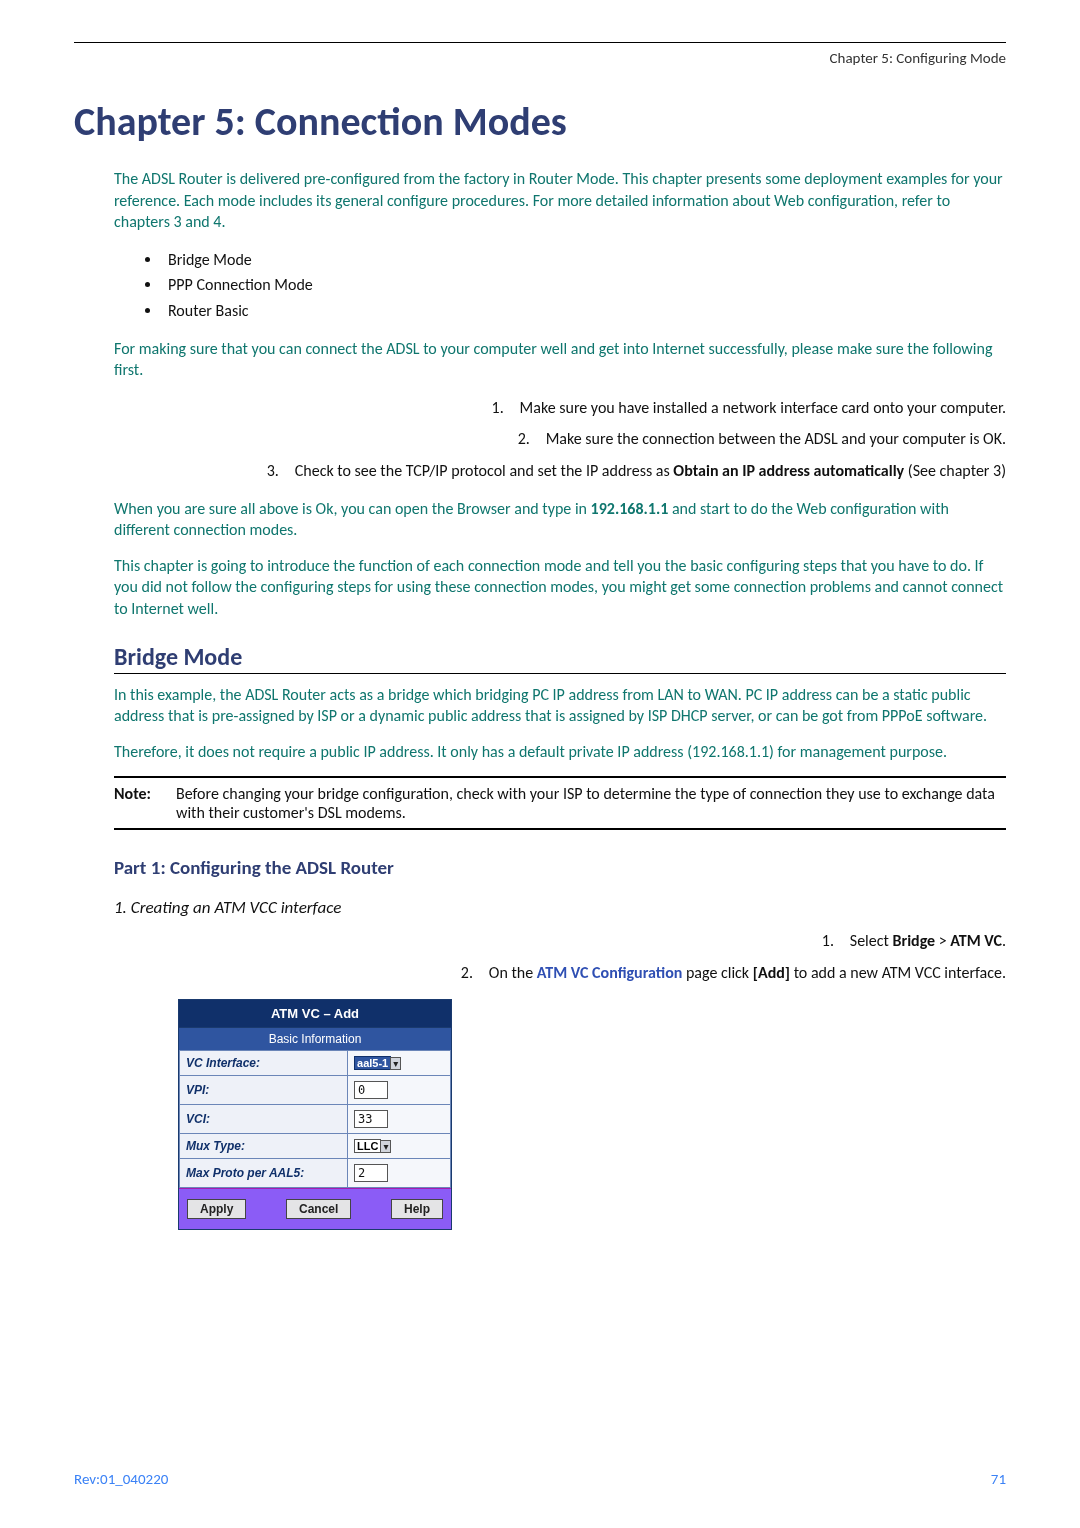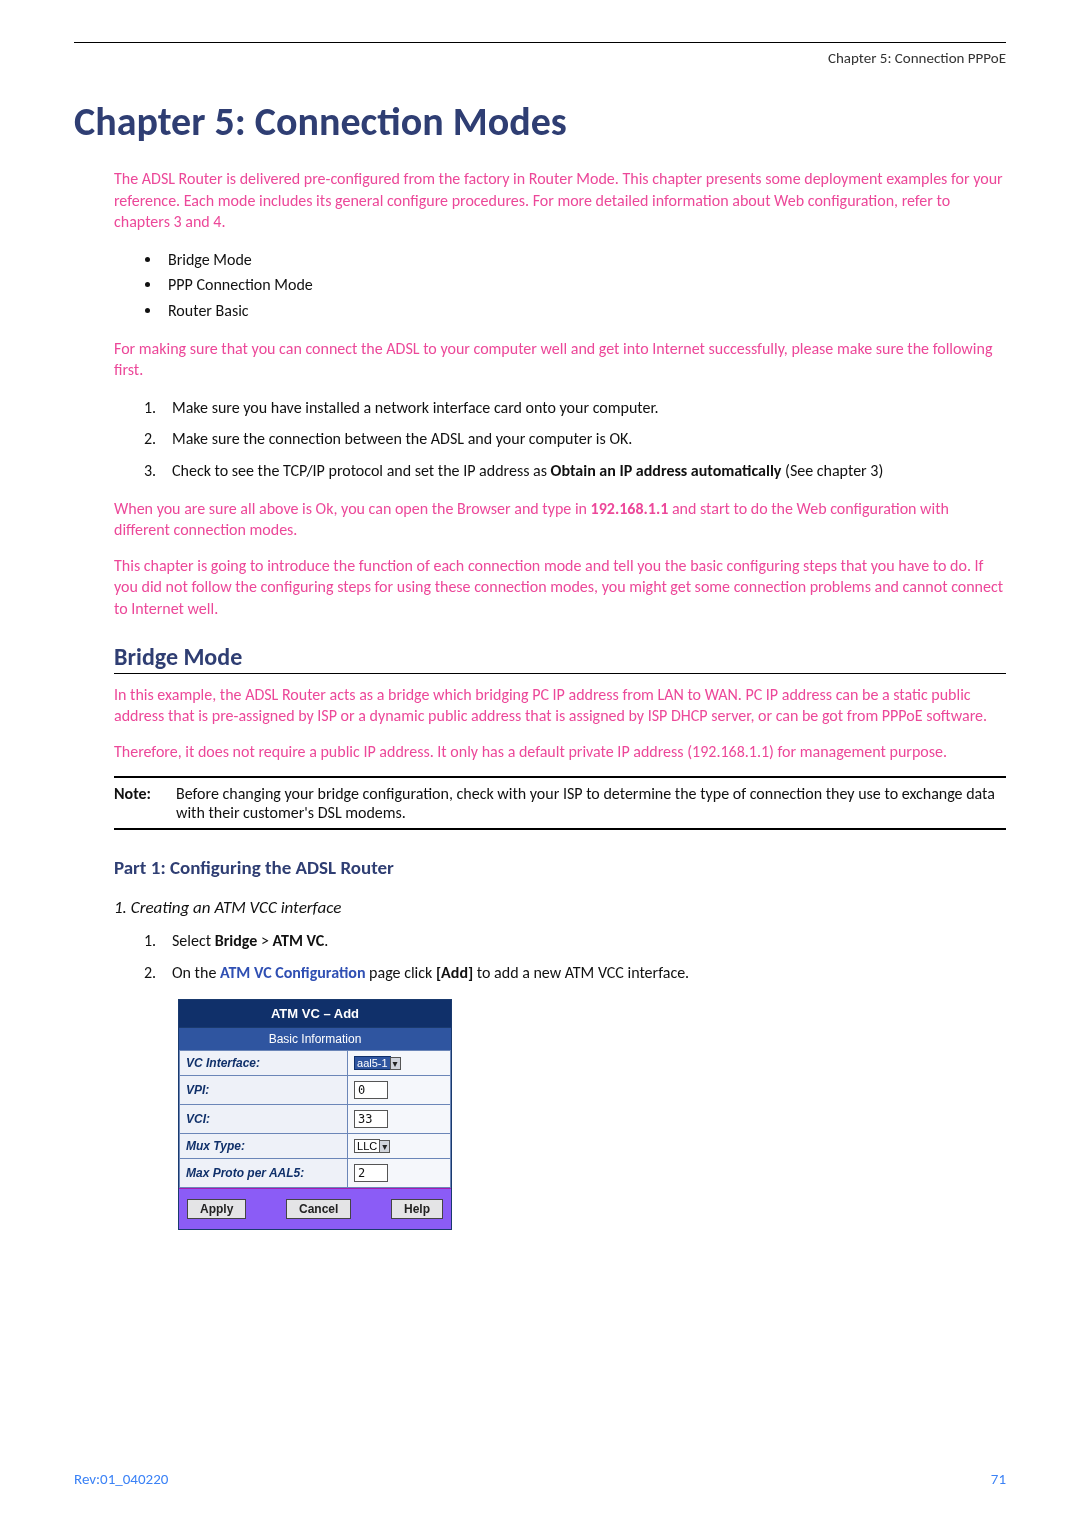--- a/index.html
+++ b/index.html
@@ -27,21 +27,21 @@
   .chapter-title {
     font-size: 40px;
     font-weight: 700;
     color: #2f3e73;
     margin-bottom: 22px;
   }
   .body-text {
     font-size: 16px;
     line-height: 1.35;
     margin: 0 0 14px 40px;
-    color: #ec4899;
+    color: #0f766e;
   }
   .bullet-list {
     margin: 0 0 14px 70px;
   }
   .bullet-list li {
     font-size: 16px;
     line-height: 1.6;
     list-style: disc;
     padding-left: 6px;
     margin-left: 18px;
@@ -49,20 +49,21 @@
   .num-list {
     margin: 0 0 14px 70px;
     counter-reset: item;
   }
   .num-list li {
     font-size: 16px;
     line-height: 1.6;
     list-style: none;
     margin-bottom: 6px;
     display: flex;
+    justify-content: flex-end;
   }
   .num-list li::before {
     counter-increment: item;
     content: counter(item) ".";
     width: 28px;
     flex-shrink: 0;
   }
   .section-title {
     font-size: 24px;
     font-weight: 700;
@@ -143,21 +144,21 @@
     font-family: monospace;
     font-size: 12px;
   }
   .fake-select {
     display: inline-block;
     border: 1px solid #10306a;
     background: #2f55a0;
     color: #fff;
     padding: 0 2px;
     font-size: 11px;
-    font-weight: 400;
+    font-weight: 700;
   }
   .fake-select-arrow {
     display: inline-block;
     background: #d0d4dc;
     border: 1px solid #555;
     color: #222;
     padding: 0 2px;
     font-size: 10px;
     margin-left: -1px;
   }
@@ -186,21 +187,21 @@
     justify-content: space-between;
     font-size: 15px;
     color: #3b82f6;
   }
 </style>
 </head>
 <body>
 
 <div class="page">
   <div class="header-line"></div>
-  <div class="header-text">Chapter 5: Connection PPPoE</div>
+  <div class="header-text">Chapter 5: Configuring Mode</div>
 
   <h1 class="chapter-title">Chapter 5: Connection Modes</h1>
 
   <p class="body-text">The ADSL Router is delivered pre-configured from the factory in Router Mode. This chapter presents some deployment examples for your reference. Each mode includes its general configure procedures. For more detailed information about Web configuration, refer to chapters 3 and 4.</p>
 
   <ul class="bullet-list">
     <li>Bridge Mode</li>
     <li>PPP Connection Mode</li>
     <li>Router Basic</li>
   </ul>

